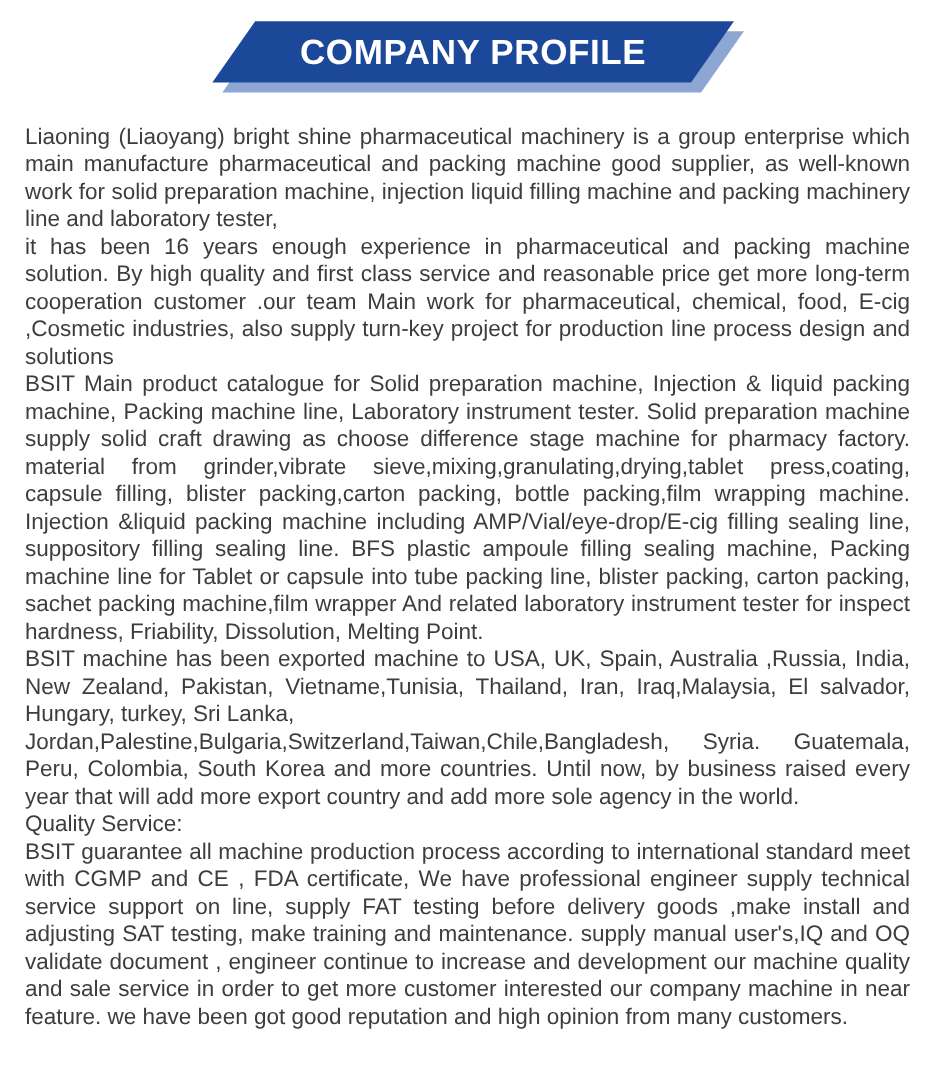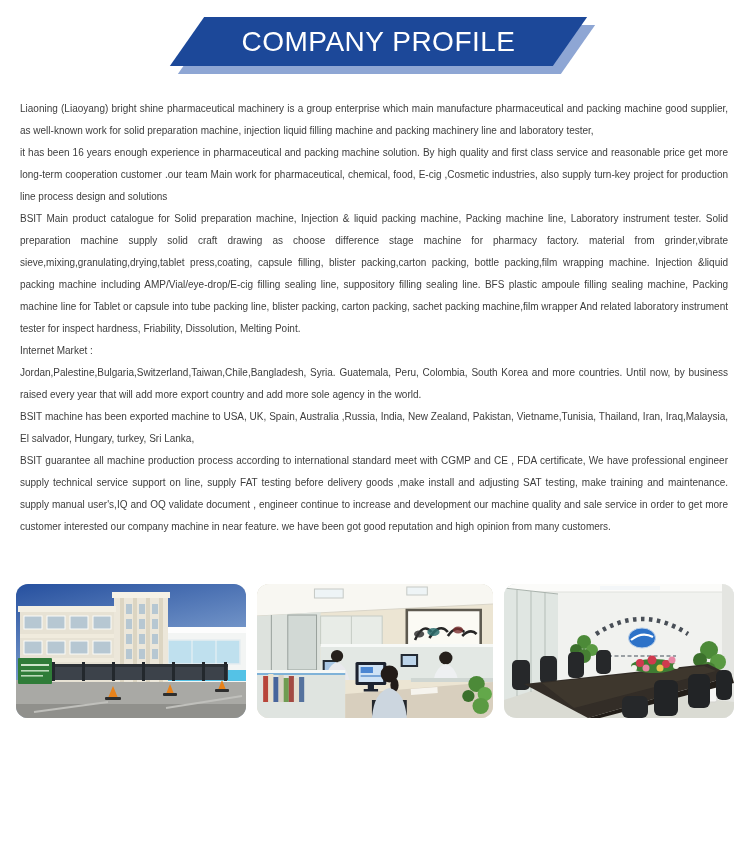--- a/index.html
+++ b/index.html
@@ -17,28 +17,28 @@
     position: absolute; left: 195px; top: 25px; width: 383px; height: 49px;
     background: #8ea6d4; transform: skewX(-35deg);
   }
   .banner-main {
     position: absolute; left: 187px; top: 17px; width: 383px; height: 49px;
     background: #1c4899; transform: skewX(-35deg);
   }
   .banner-title {
     position: absolute; left: 170px; top: 17px; width: 417px; height: 49px;
     display: flex; align-items: center; justify-content: center;
-    color: #ffffff; font-size: 28px; letter-spacing: 0.5px; font-weight: 400;
+    color: #ffffff; font-size: 28px; letter-spacing: 0.5px; font-weight: 700;
     white-space: nowrap;
   }
 
   
   .content {
     padding: 18px 22px 0 20px;
-    font-size: 10px; line-height: 22px; color: #3d3d3d;
+    font-size: 18px; line-height: 22px; color: #3d3d3d;
     text-align: justify;
   }
   .content p { margin: 0; }
 
   
   .photos-row {
     display: flex; justify-content: space-between;
     padding: 0 16px; margin-top: 46px;
   }
   .photo-card {
@@ -58,23 +58,23 @@
   <div class="banner-area">
     <div class="banner-shadow"></div>
     <div class="banner-main"></div>
     <div class="banner-title">COMPANY PROFILE</div>
   </div>
 
   <div class="content">
     <p>Liaoning (Liaoyang) bright shine pharmaceutical machinery is a group enterprise which main manufacture pharmaceutical and packing machine good supplier, as well-known work for solid preparation machine, injection liquid filling machine and packing machinery line and laboratory tester,</p>
     <p>it has been 16 years enough experience in pharmaceutical and packing machine solution. By high quality and first class service and reasonable price get more long-term cooperation customer .our team Main work for pharmaceutical, chemical, food, E-cig ,Cosmetic industries, also supply turn-key project for production line process design and solutions</p>
     <p>BSIT Main product catalogue for Solid preparation machine, Injection &amp; liquid packing machine, Packing machine line, Laboratory instrument tester. Solid preparation machine supply solid craft drawing as choose difference stage machine for pharmacy factory. material from grinder,vibrate sieve,mixing,granulating,drying,tablet press,coating, capsule filling, blister packing,carton packing, bottle packing,film wrapping machine. Injection &amp;liquid packing machine including AMP/Vial/eye-drop/E-cig filling sealing line, suppository filling sealing line. BFS plastic ampoule filling sealing machine, Packing machine line for Tablet or capsule into tube packing line, blister packing, carton packing, sachet packing machine,film wrapper And related laboratory instrument tester for inspect hardness, Friability, Dissolution, Melting Point.</p>
-    <p>Internet Market :</p>
+    <p>BSIT machine has been exported machine to USA, UK, Spain, Australia ,Russia, India, New Zealand, Pakistan, Vietname,Tunisia, Thailand, Iran, Iraq,Malaysia, El salvador, Hungary, turkey, Sri Lanka,</p>
     <p>Jordan,Palestine,Bulgaria,Switzerland,Taiwan,Chile,Bangladesh, Syria. Guatemala, Peru, Colombia, South Korea and more countries. Until now, by business raised every year that will add more export country and add more sole agency in the world.</p>
-    <p>BSIT machine has been exported machine to USA, UK, Spain, Australia ,Russia, India, New Zealand, Pakistan, Vietname,Tunisia, Thailand, Iran, Iraq,Malaysia, El salvador, Hungary, turkey, Sri Lanka,</p>
+    <p>Quality Service:</p>
     <p>BSIT guarantee all machine production process according to international standard meet with CGMP and CE , FDA certificate, We have professional engineer supply technical service support on line, supply FAT testing before delivery goods ,make install and adjusting SAT testing, make training and maintenance. supply manual user's,IQ and OQ validate document , engineer continue to increase and development our machine quality and sale service in order to get more customer interested our company machine in near feature. we have been got good reputation and high opinion from many customers.</p>
   </div>
 
   <div class="photos-row">
 
     <div class="photo-card w1" aria-label="factory building exterior photo">
       <svg viewBox="0 0 230 134" preserveAspectRatio="none">
         <defs>
           <linearGradient id="sky1" x1="0" y1="0" x2="0.35" y2="1">
             <stop offset="0" stop-color="#26509f"></stop>

